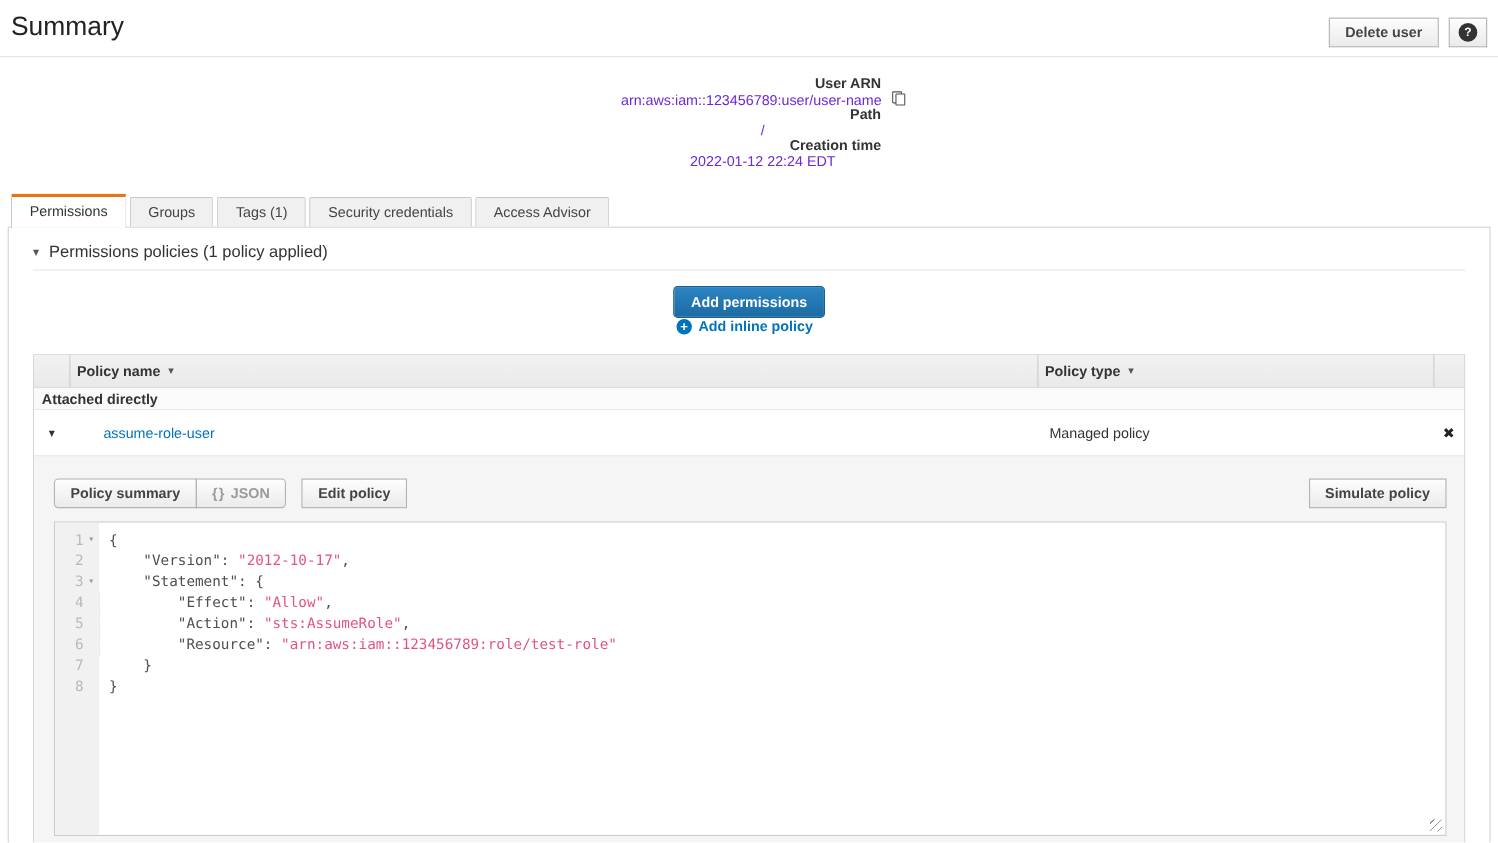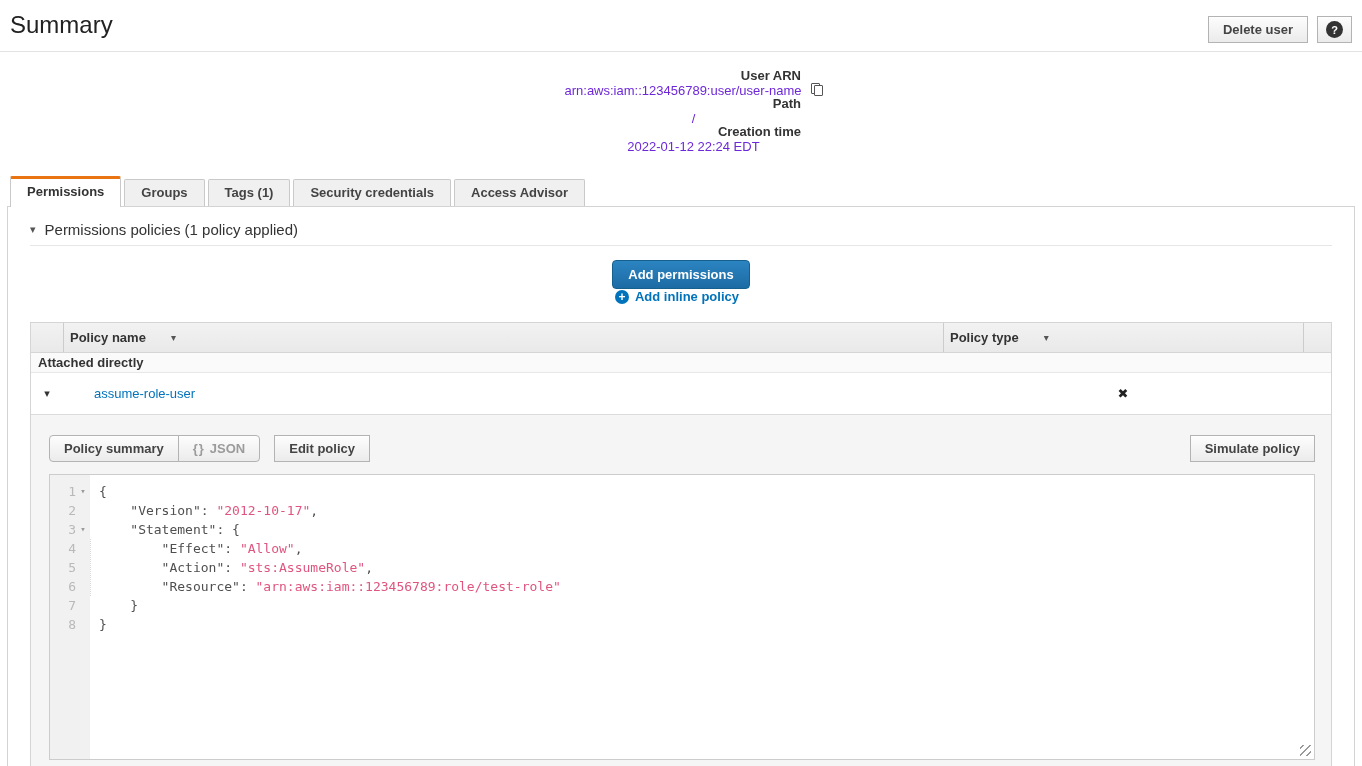--- a/index.html
+++ b/index.html
@@ -25,21 +25,21 @@
   .field-label { width:240px; text-align:right; font-weight:bold; color:#333; }
   .field-value { margin-left:25px; color:#6d28d9; display:flex; }
   .copy-icon { position:relative; width:12px; height:14px; display:inline-block; margin-left:9px; cursor:pointer; }
   .copy-icon i { position:absolute; border:1px solid #555; background:#fff; width:9px; height:11px; border-radius:1px; display:block; }
   .copy-icon i:first-child { left:0; top:0; }
   .copy-icon i:last-child { left:3px; top:2px; }
 
   
   .tabs { display:flex; align-items:flex-end; padding-left:10px; margin-top:24px; position:relative; z-index:2; }
   .tab { background:#f0f0f0; border:1px solid #c9c9c9; border-bottom:none; border-radius:2px 2px 0 0;
-    padding:5px 16px 6px 16px; margin-right:3px; font-weight:bold; color:#444; cursor:pointer; }
+    padding:5px 16px 6px 16px; margin-right:3px; font-weight:normal; color:#444; cursor:pointer; }
   .tab.active { background:#fff; border-top:3px solid #e87511; padding-top:5px; padding-bottom:8px;
     margin-bottom:-1px; position:relative; z-index:3; color:#333; }
 
   
   .panel { margin:0 7px; border:1px solid #d3d3d3; background:#fff; height:576px; padding:14px 22px 0 22px; position:relative; }
 
   .section-head { display:flex; align-items:center; gap:9px; cursor:pointer; }
   .section-caret { color:#555; font-size:11px; }
   .section-title { font-size:15px; color:#333; }
   .section-rule { border-bottom:1px solid #e6e6e6; margin-top:7px; }
@@ -48,21 +48,21 @@
   .btn-primary { background:linear-gradient(#2b84c0,#1d6ba5); border:1px solid #15608f; color:#fff;
     font-weight:bold; padding:6px 15px; border-radius:4px; font-size:13px; cursor:pointer; }
   .inline-link { display:flex; align-items:center; gap:6px; color:#0073bb; font-weight:bold; cursor:pointer; margin-right:8px; }
   .plus-icon { width:14px; height:14px; border-radius:50%; background:#0073bb; color:#fff; font-size:12px;
     font-weight:bold; display:flex; align-items:center; justify-content:center; line-height:1; }
 
   
   .ptable { margin-top:18px; border:1px solid #d5d5d5; }
   .thead { display:grid; grid-template-columns:32px 1fr 360px 28px; background:linear-gradient(#f2f2f2,#e9e9e9);
     height:30px; align-items:center; border-bottom:1px solid #d5d5d5; }
-  .th { font-weight:bold; color:#333; padding-left:6px; display:flex; align-items:center; gap:25px; height:100%; cursor:pointer; }
+  .th { font-weight:bold; color:#333; padding-left:6px; display:flex; align-items:center; gap:7px; height:100%; cursor:pointer; }
   .th.bordered { border-left:1px solid #ccc; }
   .sort-caret { font-size:10px; color:#555; }
   .group-row { height:20px; background:#fafafa; border-bottom:1px solid #e7e7e7; display:flex; align-items:center;
     padding-left:7px; font-weight:bold; color:#333; }
   .policy-row { display:grid; grid-template-columns:32px 1fr 360px 28px; height:42px; align-items:center;
     background:#fff; border-bottom:1px solid #dcdcdc; }
   .expander { text-align:center; color:#333; font-size:11px; cursor:pointer; }
   .policy-link { color:#0073bb; padding-left:31px; cursor:pointer; text-decoration:none; }
   .policy-type { padding-left:11px; color:#333; }
   .remove-x { text-align:center; font-size:13px; font-weight:bold; color:#222; cursor:pointer; }
@@ -166,20 +166,21 @@
       <div class="th bordered"></div>
     </div>
 
     <div class="group-row">
       <span>Attached directly</span>
     </div>
 
     <div class="policy-row">
       <div class="expander">▾</div>
       <a class="policy-link">assume-role-user</a>
+      <div class="policy-type">Managed policy</div>
       <div class="remove-x">✖</div>
     </div>
 
     <div class="expanded">
       <div class="policy-actions">
         <div class="left-actions">
           <div class="btn-group">
             <button class="btn">Policy summary</button>
             <button class="btn btn-json">
               <span class="braces">{}</span>

